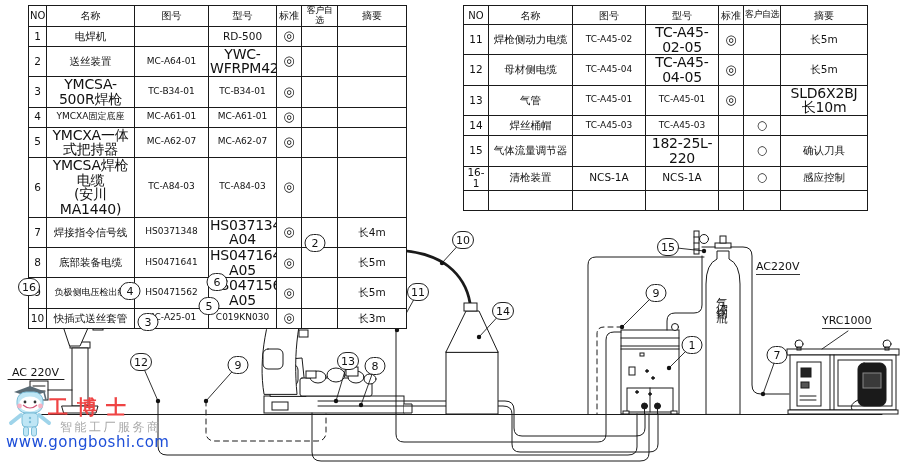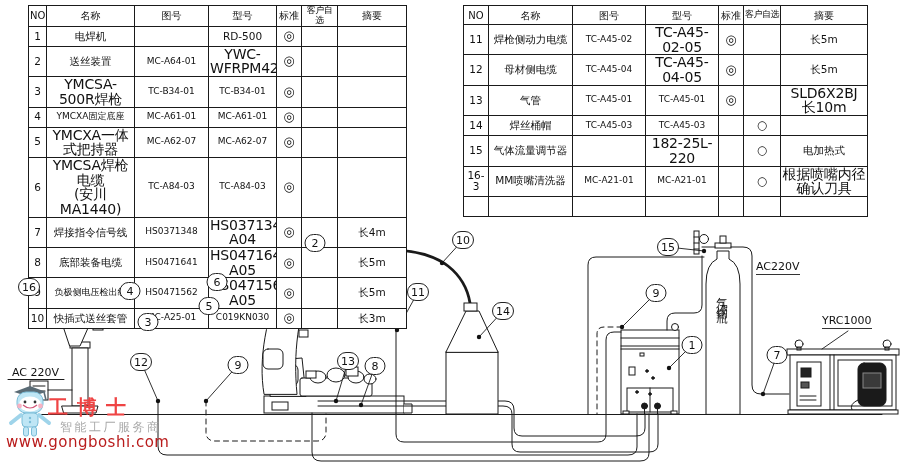--- a/index.html
+++ b/index.html
@@ -32,21 +32,21 @@
   .lbl{position:absolute;font-size:11px;color:#111;z-index:5;white-space:nowrap;}
   .lbl.u{border-bottom:1px solid #333;padding-bottom:1px;}
   .lbl.it{}
   #gas-label{writing-mode:vertical-rl;letter-spacing:5px;font-size:11.5px;}
 
   
   #watermark{position:absolute;left:0;top:378px;width:240px;height:85px;z-index:4;pointer-events:none;}
   #wm-brand{position:absolute;left:48px;top:16px;font-size:20px;font-weight:700;
             color:#ef4444;letter-spacing:9px;}
   #wm-tagline{position:absolute;left:60px;top:41px;font-size:12px;color:#a8a8a8;letter-spacing:2.5px;}
-  #wm-url{position:absolute;left:6px;top:55px;font-size:15px;color:#b91c1c;letter-spacing:0.5px;}
+  #wm-url{position:absolute;left:6px;top:55px;font-size:15px;color:#1d4ed8;letter-spacing:0.5px;}
   #wm-mascot{position:absolute;left:8px;top:5px;}
 </style>
 </head>
 <body>
 
 <div id="canvas">
 
   <svg id="schematic" width="900" height="463" viewBox="0 0 900 463" stroke="#1a1a1a" stroke-width="1" fill="none" stroke-linecap="round">
 
     <line x1="40" y1="414.5" x2="882" y2="414.5"></line>
@@ -407,31 +407,30 @@
           <td>○</td>
           <td></td>
         </tr>
         <tr>
           <td>15</td>
           <td>气体流量调节器</td>
           <td></td>
           <td class="sm">182-25L-220</td>
           <td></td>
           <td>○</td>
-          <td>电加热式</td>
-        </tr>
-        <tr>
-          <td>16-3</td>
-          <td>MM喷嘴清洗器</td>
-          <td class="md">MC-A21-01</td>
-          <td class="md">MC-A21-01</td>
+          <td>确认刀具</td>
+        </tr>
+        <tr>
+          <td>16-1</td>
+          <td>清枪装置</td>
+          <td>NCS-1A</td>
+          <td>NCS-1A</td>
           <td></td>
           <td>○</td>
-          <td class="sm">根据喷嘴内径
-确认刀具</td>
+          <td>感应控制</td>
         </tr>
         <tr>
           <td></td>
           <td></td>
           <td></td>
           <td></td>
           <td></td>
           <td></td>
           <td></td>
         </tr>

